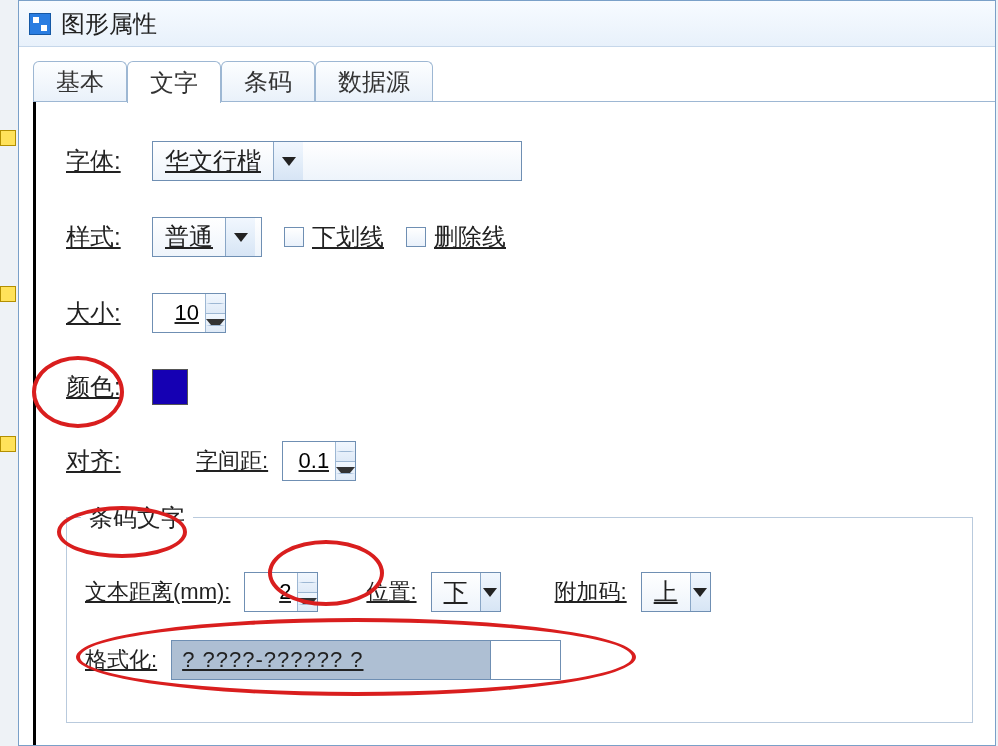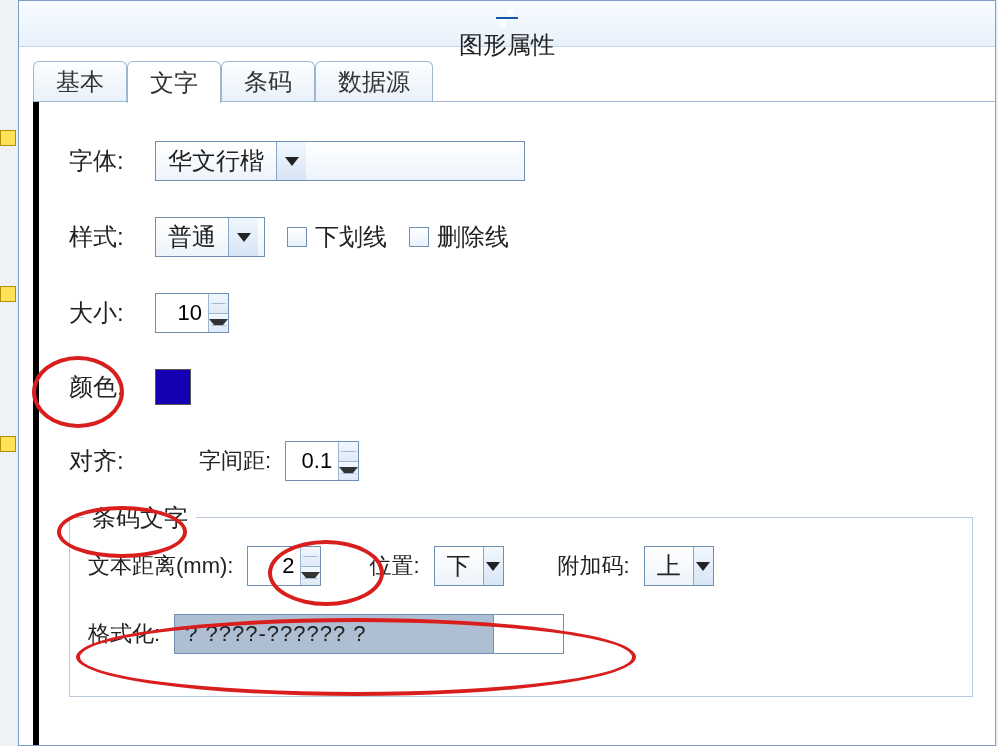--- a/index.html
+++ b/index.html
@@ -21,23 +21,22 @@
     left: 18px; top: 0;
     width: 978px; height: 746px;
     background: #ffffff;
     border: 1px solid #7aa0c8;
   }
   .titlebar {
     height: 46px;
     background: linear-gradient(#f7fbff,#e8f1fb);
     border-bottom: 1px solid #c6d7ea;
     display:flex; align-items:center;
-    padding: 16px 10px;
+    padding: 5px 10px;
     gap: 10px;
-    flex-direction: column;
   }
   .titlebar .app-icon {
     width: 22px; height: 22px;
     background: #2a7de1;
     border: 1px solid #1558a5;
     position: relative;
   }
   .titlebar .app-icon::before,
   .titlebar .app-icon::after{
     content:""; position:absolute; background:#fff;
@@ -86,21 +85,22 @@
     z-index:2;
   }
 
   .panel {
     position: absolute;
     left: 14px; right: 2px;
     top: 100px;
     bottom: 0;
     background: #ffffff;
     padding: 40px 20px 20px 30px;
-    border-left: 6px solid #000000;
+    border-left: 3px solid #000000;
+    text-decoration: underline;
   }
 
   .row {
     display:flex;
     align-items:center;
     margin-bottom: 36px;
     gap: 14px;
   }
   .row .label {
     width: 72px;
@@ -196,21 +196,21 @@
   .swatch {
     width: 36px; height: 36px;
     border: 1px solid #555;
   }
 
   
   .groupbox {
     position: relative;
     border: 1px solid #b9cadd;
     margin-top: 10px;
-    padding: 28px 18px 22px 18px;
+    padding: 54px 18px 22px 18px;
   }
   .groupbox .legend{
     position:absolute;
     top: -16px; left: 14px;
     background:#fff;
     padding: 0 8px;
     font-size: 24px;
   }
 
   

